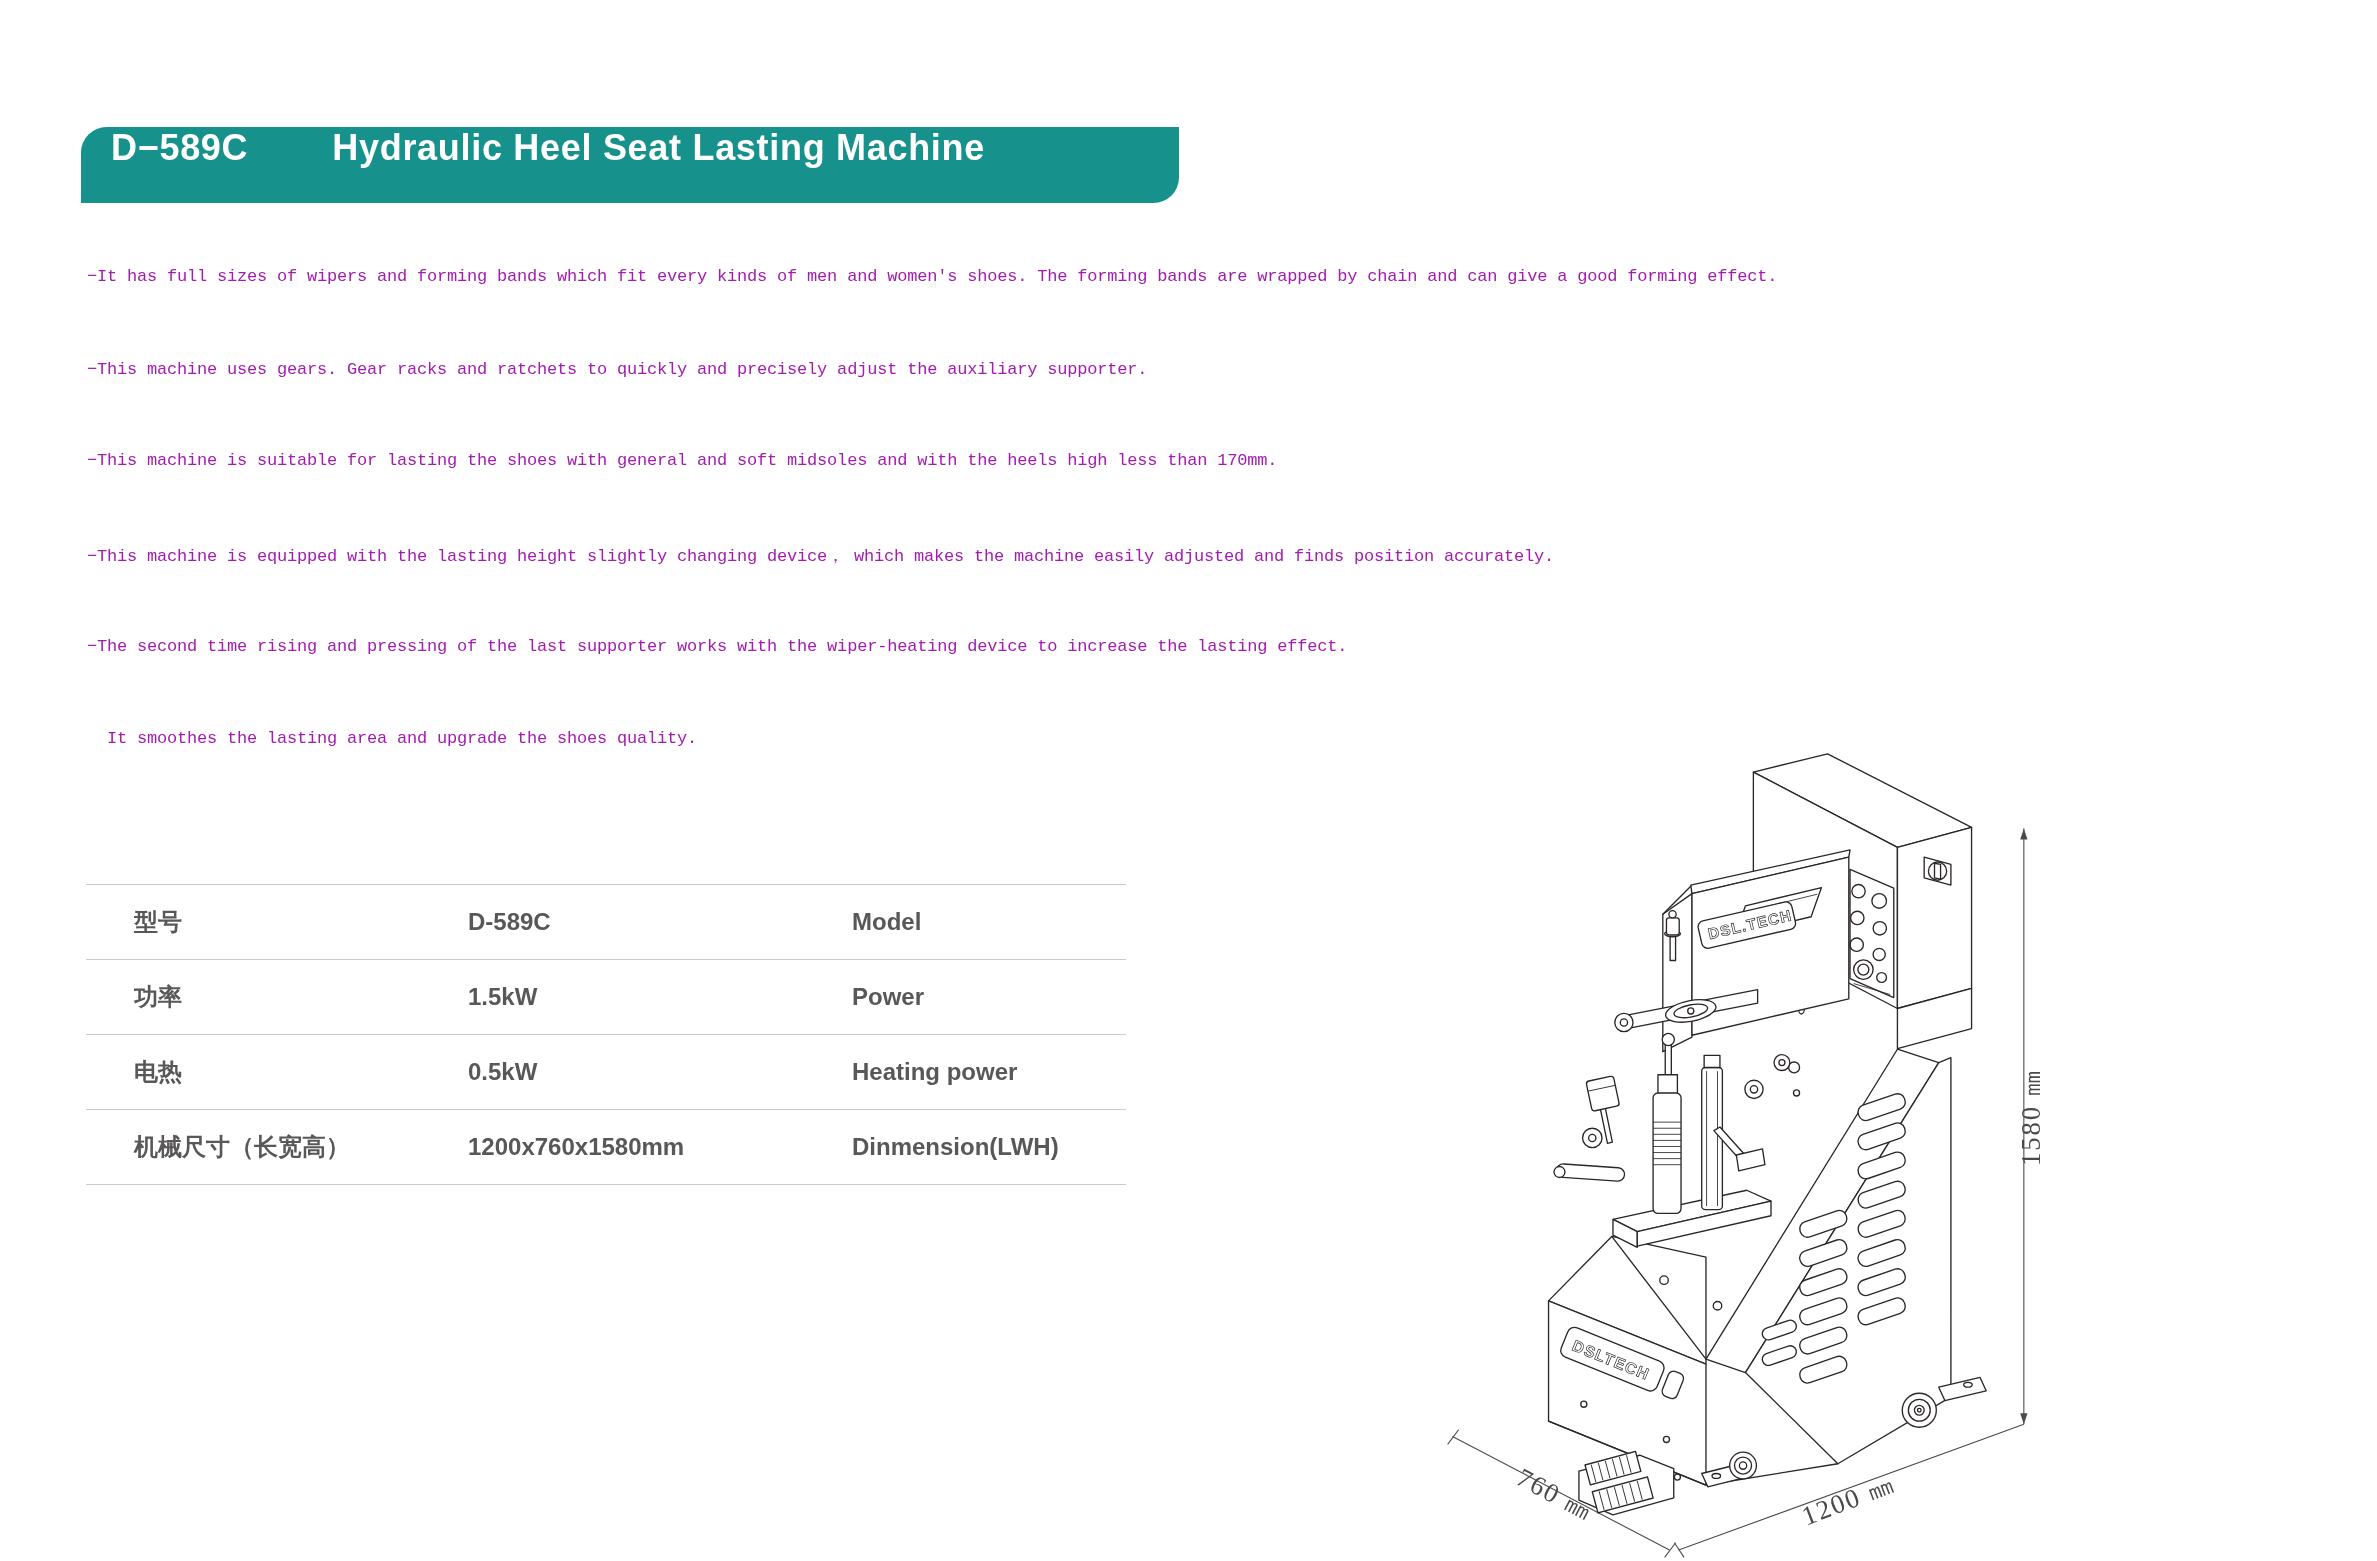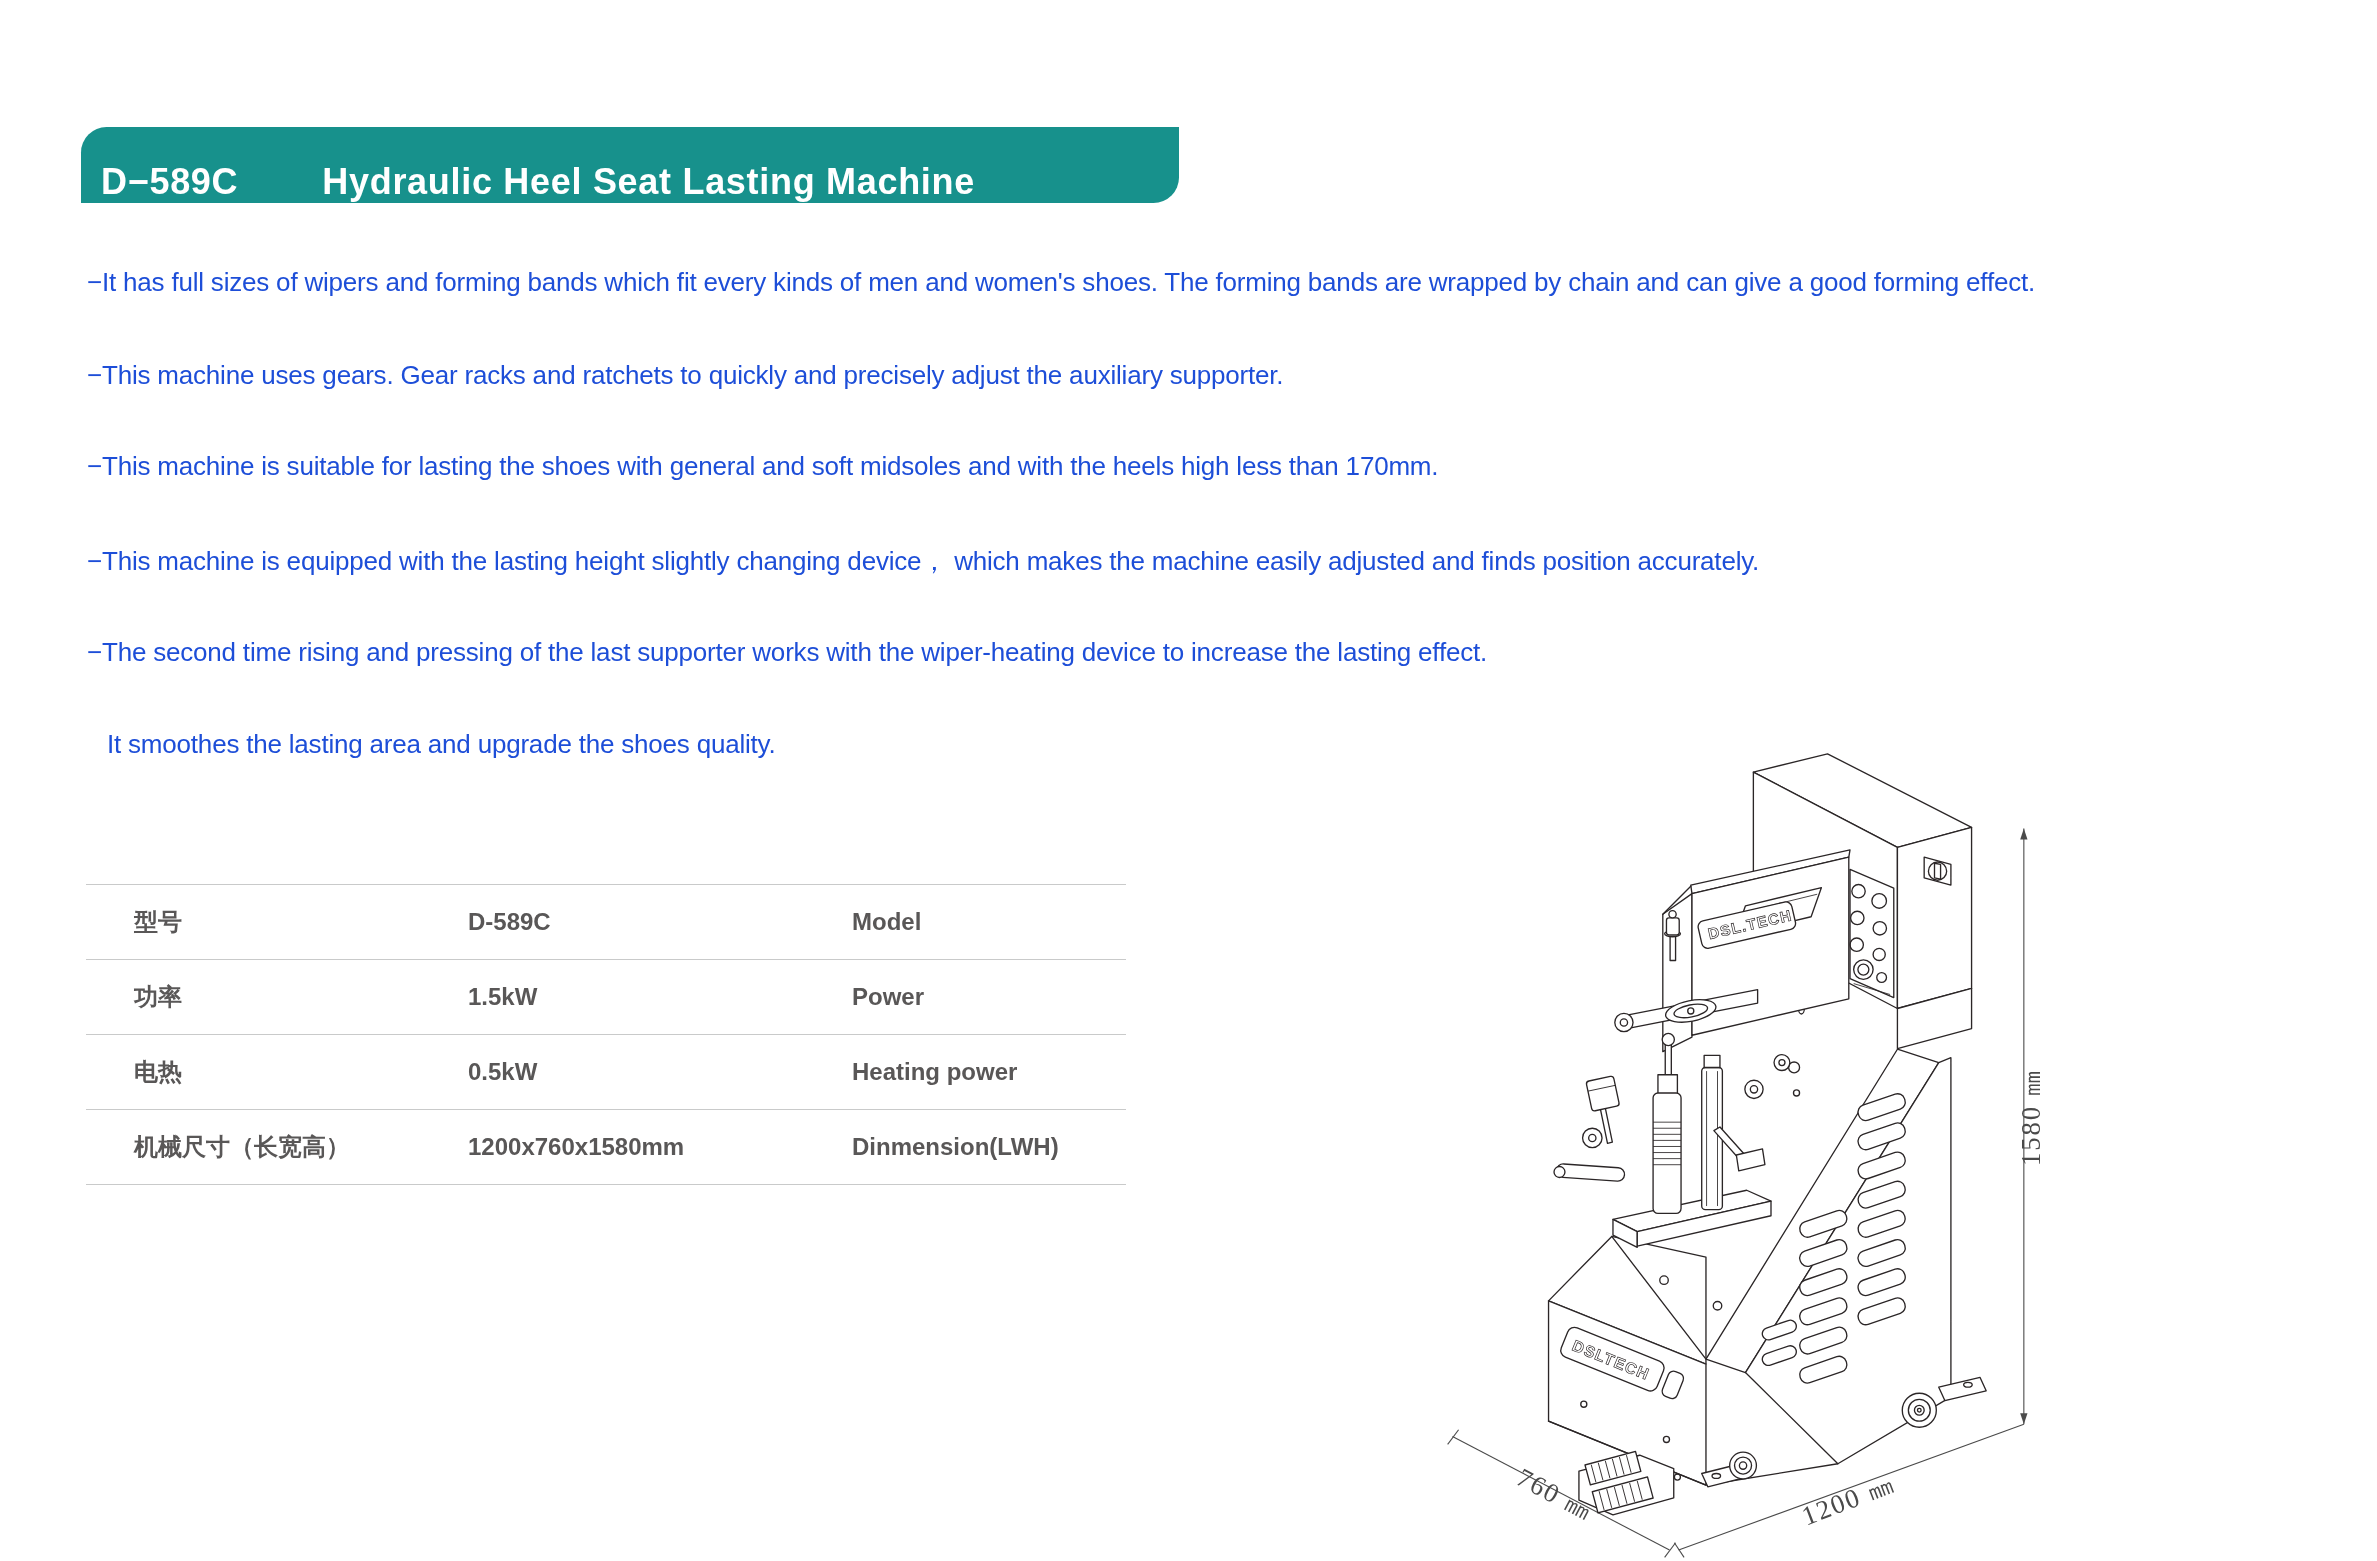--- a/index.html
+++ b/index.html
@@ -4,29 +4,29 @@
 <style>
   html,body{margin:0;padding:0;}
   body{
     width:2377px;height:1561px;position:relative;background:#ffffff;
     font-family:"Liberation Sans", sans-serif;overflow:hidden;
   }
   
   .banner{
     position:absolute;left:81px;top:127px;width:1098px;height:76px;
     border-radius:25.5px 0 25.5px 0;
-    display:flex;align-items:flex-end;padding-left:20px;box-sizing:border-box;gap:84px;
+    display:flex;align-items:flex-start;padding-left:30px;box-sizing:border-box;gap:84px;
   }
   .banner span{
     color:#fff;font-size:36px;font-weight:bold;letter-spacing:0.7px;white-space:nowrap;
   }
   
   .feature{
     position:absolute;left:87px;white-space:nowrap;
-    font-size:26px;color:#1d4ed8;letter-spacing:-0.2px;
+    font-size:17px;color:#a21caf;letter-spacing:-0.2px;font-family:Liberation Mono, monospace;
   }
   .feature.indent{left:107px;}
   
   .spec-table{
     position:absolute;left:86px;top:884px;width:1040px;
     border-bottom:1.3px solid #c9caca;
   }
   .spec-row{
     display:grid;grid-template-columns:382px 384px 1fr;
     height:74px;align-items:center;border-top:1.3px solid #c9caca;

